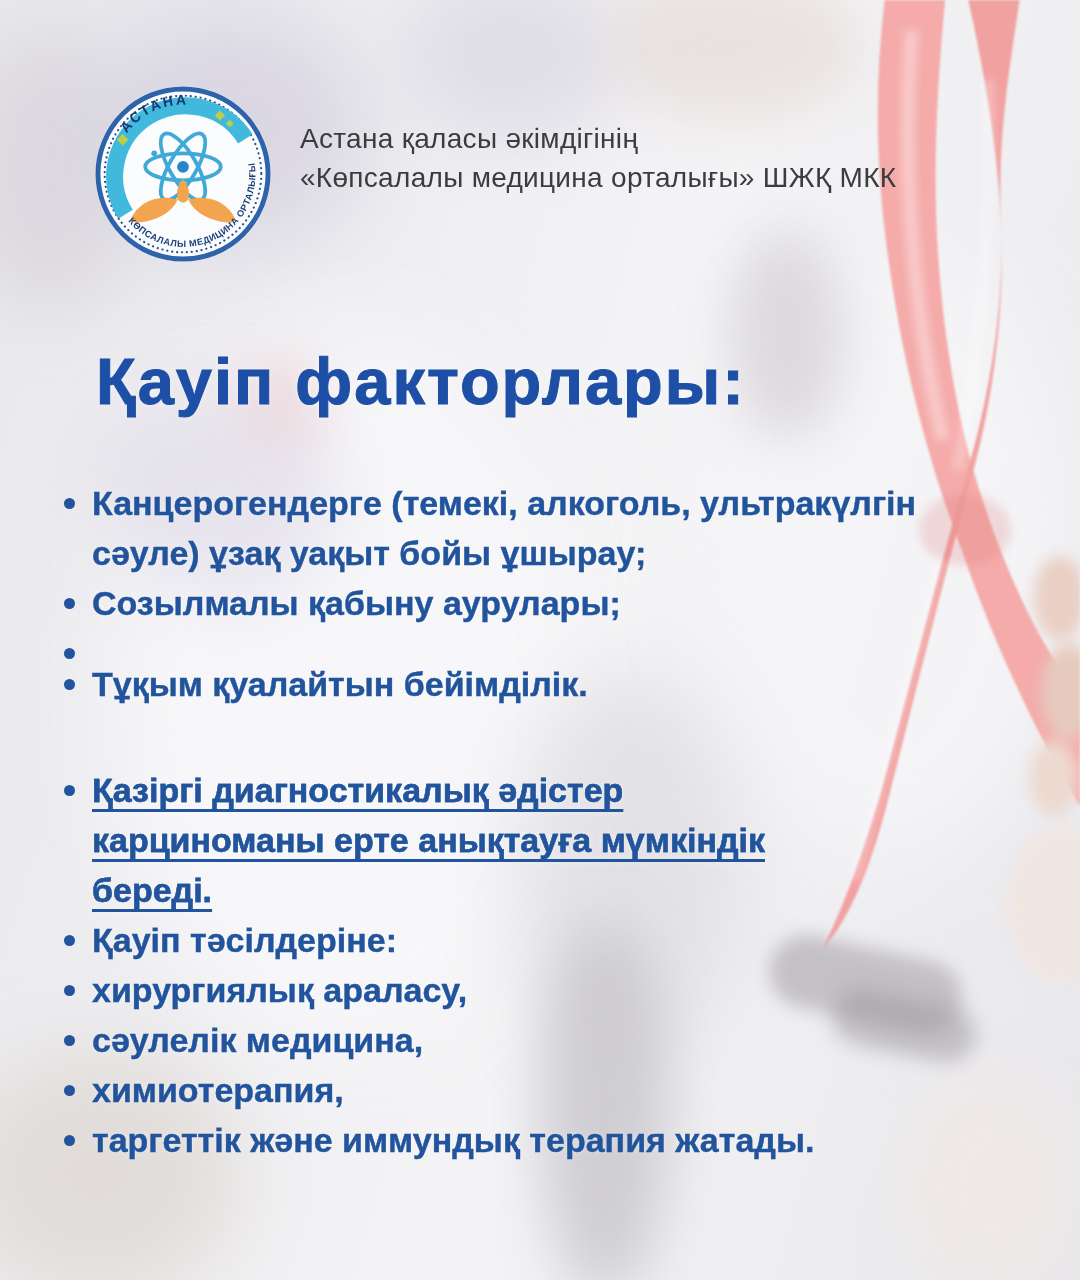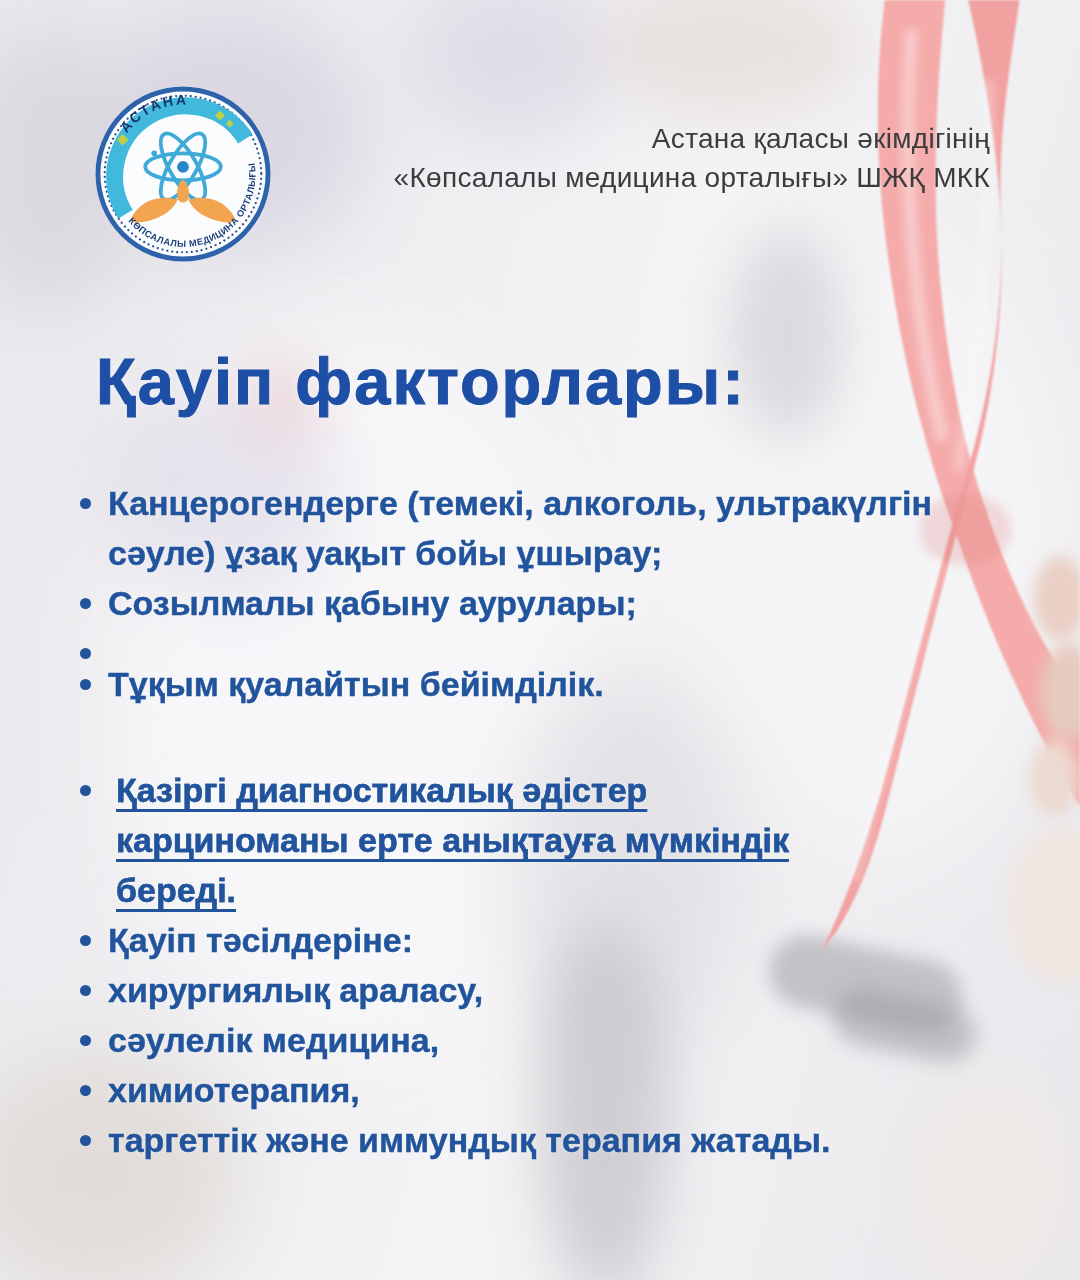--- a/index.html
+++ b/index.html
@@ -21,32 +21,32 @@
   .bl-coatline{left:540px;top:920px;width:130px;height:380px;background:#c7c5ca;filter:blur(28px);opacity:.8;}
   .bl-bottom-left{left:-40px;top:1050px;width:280px;height:250px;background:#dcd6d0;filter:blur(40px);opacity:.7;}
   .bl-diag-gray{left:730px;top:230px;width:115px;height:210px;background:#d2cfd5;filter:blur(26px);opacity:.7;}
   .bl-steth1{left:768px;top:948px;width:195px;height:72px;background:#b5b2b8;border-radius:36px;transform:rotate(12deg);filter:blur(9px);opacity:.75;}
   .bl-steth2{left:832px;top:998px;width:145px;height:56px;background:#9d9aa1;border-radius:28px;transform:rotate(12deg);filter:blur(10px);opacity:.55;}
   .bl-steth3{left:905px;top:1080px;width:170px;height:210px;background:#efe9e6;filter:blur(30px);opacity:.9;}
 
   .ribbon{position:absolute;left:760px;top:0;width:320px;height:1280px;filter:blur(1.2px);}
   .logo{position:absolute;left:93px;top:84px;width:180px;height:180px;}
 
-  .header{position:absolute;left:300px;top:119px;width:690px;text-align:right;
+  .header{position:absolute;left:300px;top:119px;width:690px;text-align:left;
     color:#3c3c3e;font-size:28px;line-height:39px;letter-spacing:.3px;}
   .title{position:absolute;left:96px;top:344px;margin:0;
     font-size:65px;font-weight:bold;color:#1e4fa6;letter-spacing:2px;
     -webkit-text-stroke:1px #1e4fa6;text-shadow:0 0 8px rgba(255,255,255,.45);}
-  .content{position:absolute;left:80px;top:478px;width:960px;}
+  .content{position:absolute;left:64px;top:478px;width:960px;}
   ul.blist{list-style:none;margin:0;padding:0;}
   .b-item{display:flex;align-items:flex-start;}
   .dot{flex:0 0 11px;width:11px;height:11px;border-radius:50%;background:#21549c;margin:20px 17px 0 0;}
   .b-text{font-size:34px;font-weight:bold;line-height:50px;color:#21549c;
     white-space:pre;-webkit-text-stroke:.4px #21549c;text-shadow:0 0 6px rgba(255,255,255,.4);}
-  .diag{margin-top:56px;gap:8px;}
+  .diag{margin-top:56px;}
   .diag .b-text{text-decoration:underline;text-decoration-thickness:3px;text-underline-offset:7px;}
 </style>
 </head>
 <body>
 
 <div class="poster">
 
   <div class="blob bl-lav1"></div>
   <div class="blob bl-lav2"></div>
   <div class="blob bl-warm"></div>

